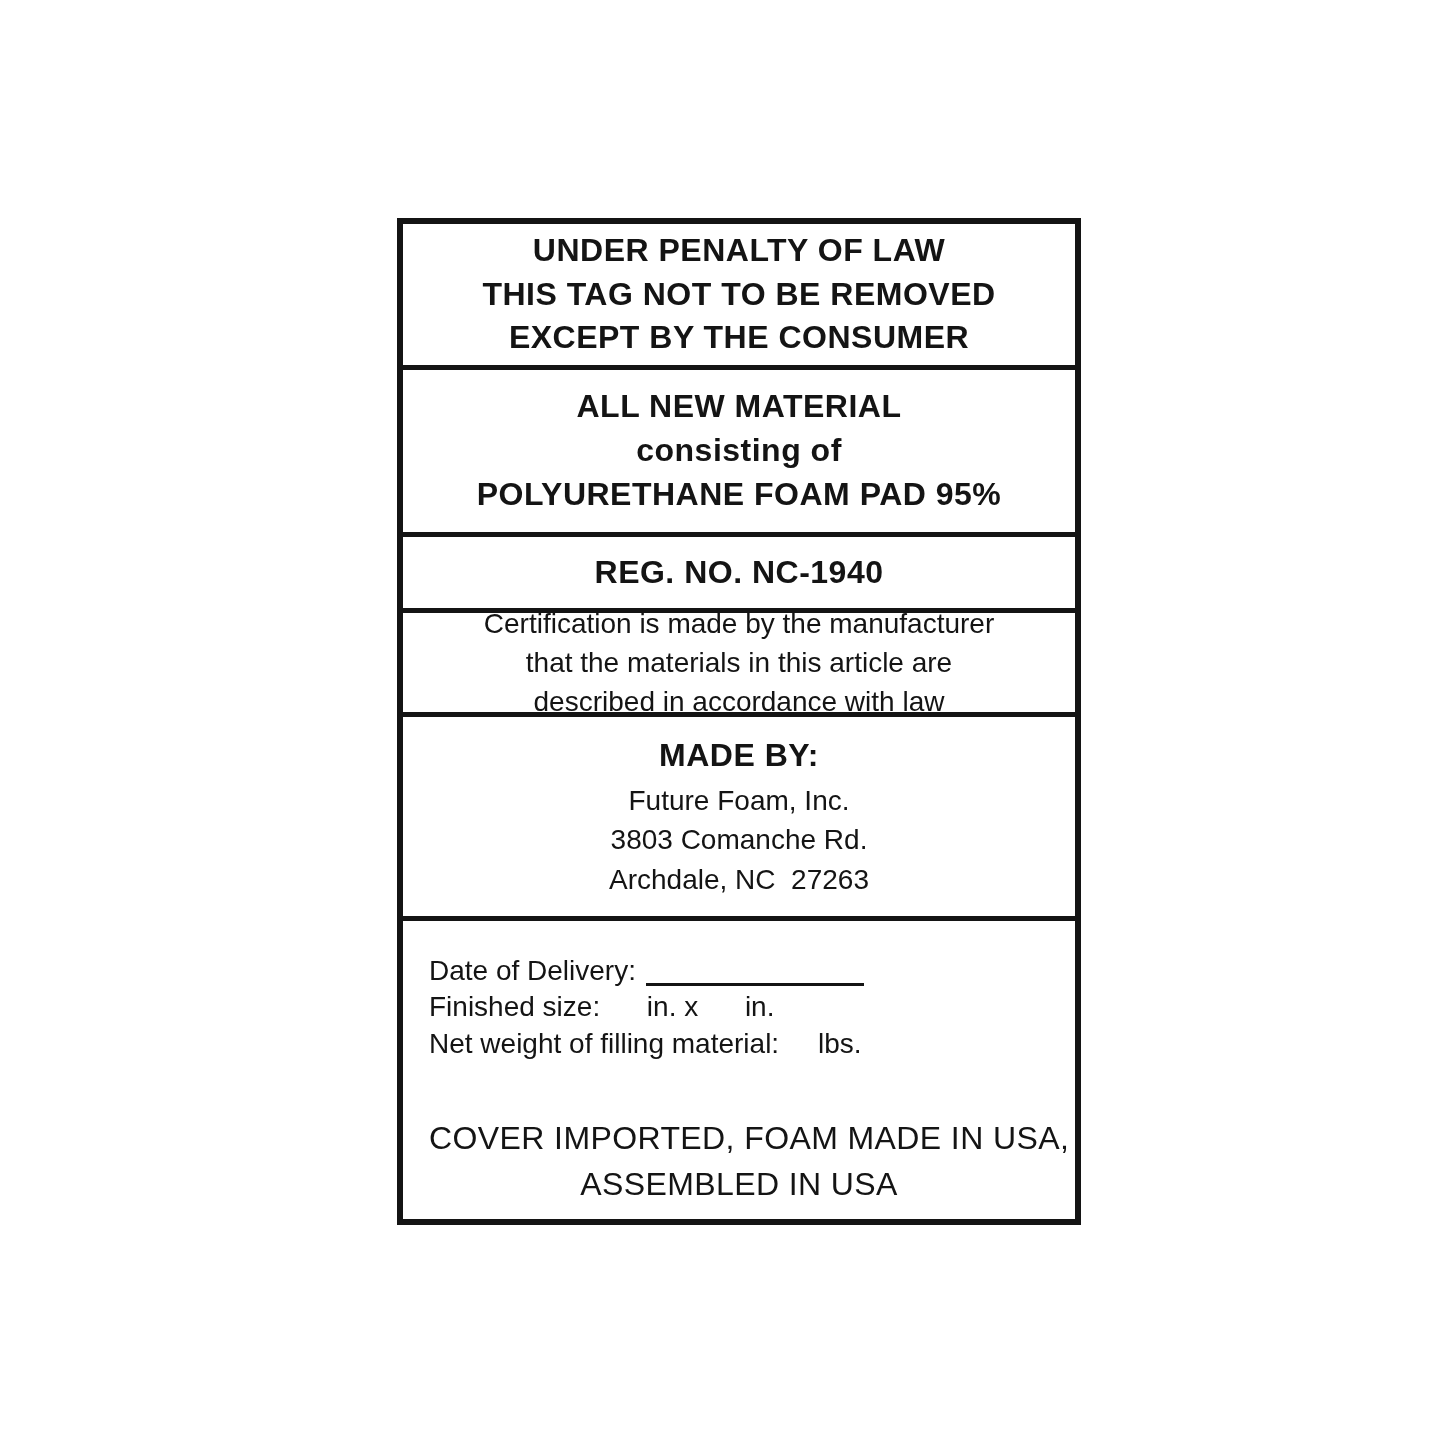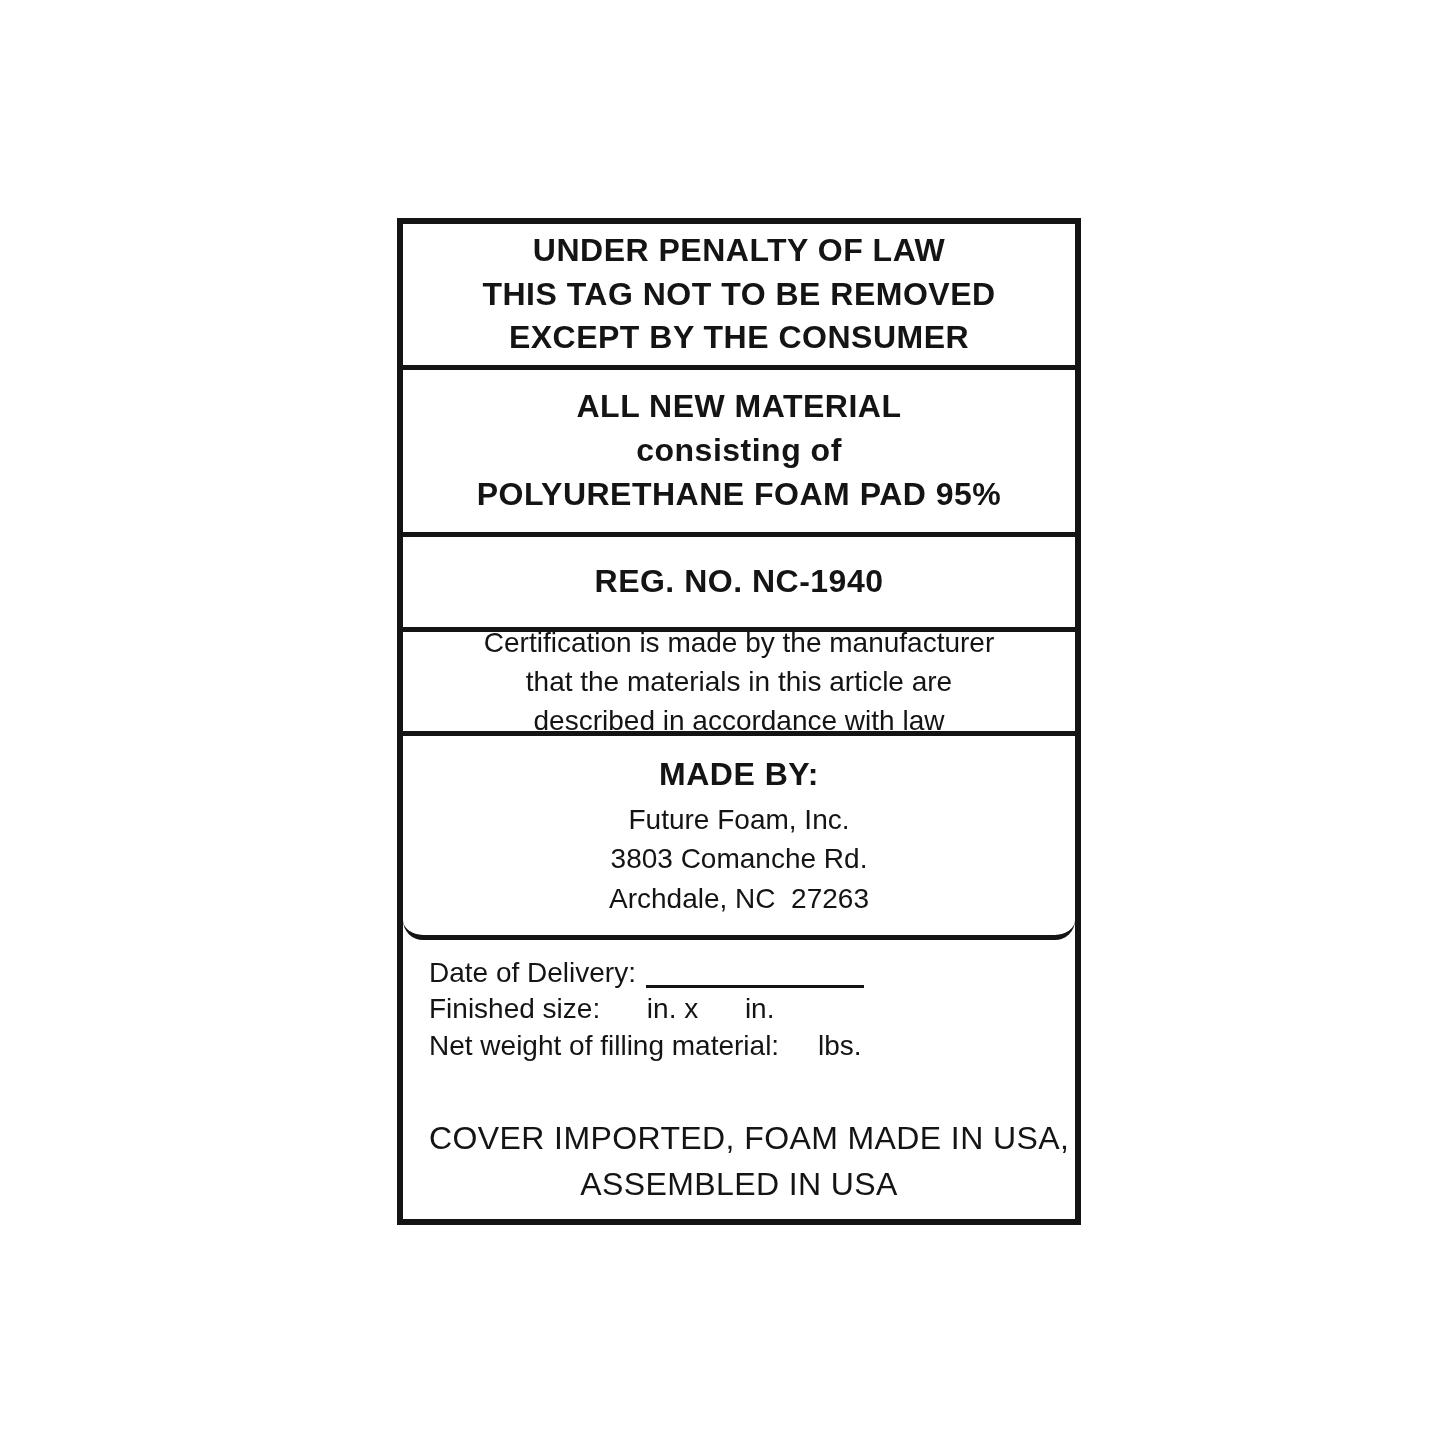--- a/index.html
+++ b/index.html
@@ -34,29 +34,29 @@
     flex-direction: column;
     justify-content: center;
     align-items: center;
     text-align: center;
     overflow: hidden;
   }
   .sec:last-child { border-bottom: none; }
 
   .s1 { height: 146px; }
   .s2 { height: 167px; }
-  .s3 { height: 95px;  }
+  .s3 { height: 76px;  }
   .s4 { height: 104px; }
-  .s5 { height: 204px; border-radius: 20px; }
+  .s5 { height: 204px; }
   .s6 {
     flex: 1;
     align-items: stretch;
     text-align: left;
     justify-content: flex-start;
-    padding: 15px 26px 12px 26px;
+    padding: 32px 26px 12px 26px;
   }
 
   .bold-lg {
     font-weight: bold;
     font-size: 32px;
     letter-spacing: 0.5px;
     line-height: 1.37;
     white-space: pre-wrap;
   }
   .body-txt {

